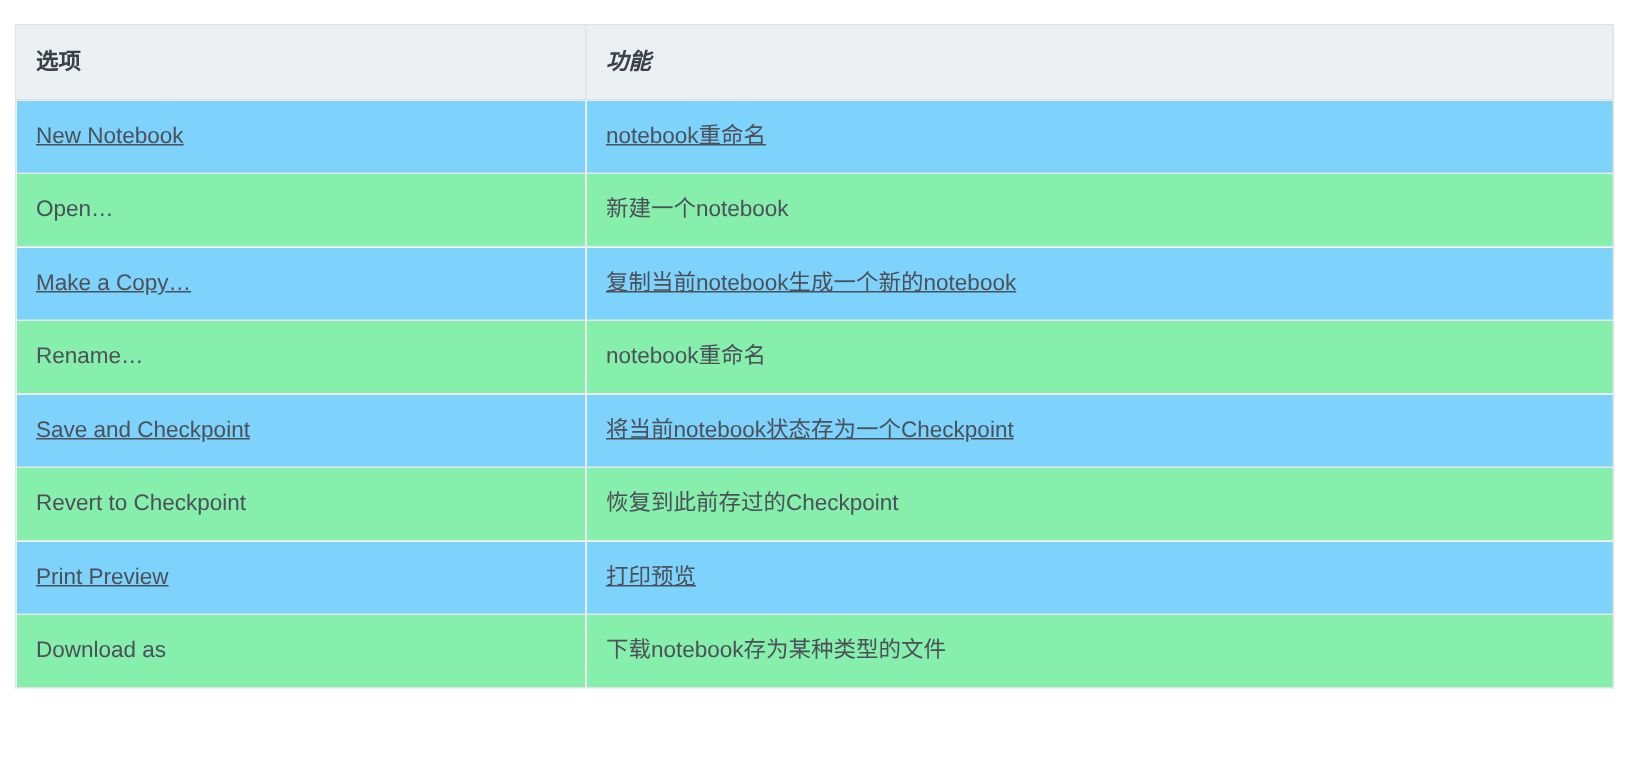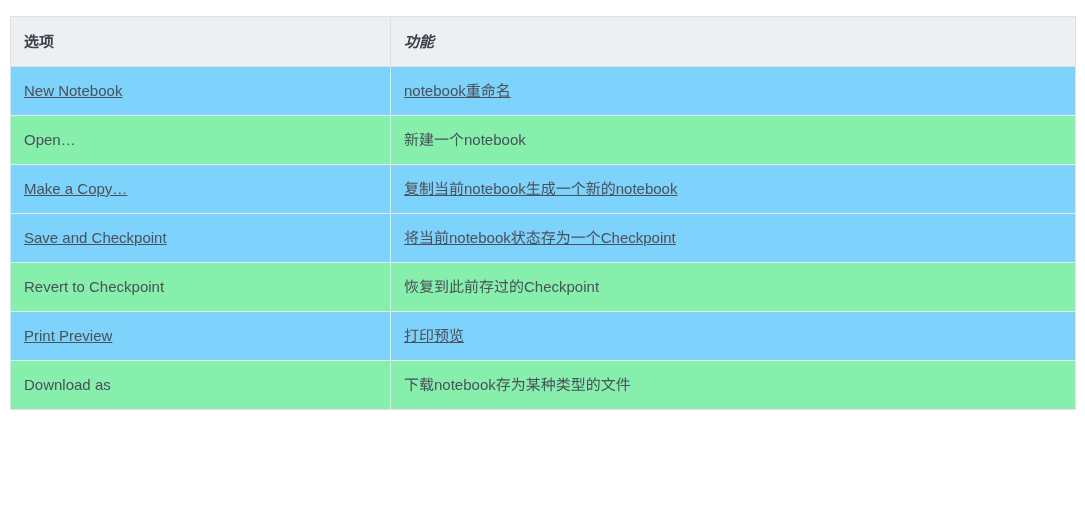--- a/index.html
+++ b/index.html
@@ -108,20 +108,24 @@
           <td>notebook重命名</td>
         </tr>
         <tr class="row-even">
           <td>Open…</td>
           <td>新建一个notebook</td>
         </tr>
         <tr class="row-odd">
           <td>Make a Copy…</td>
           <td>复制当前notebook生成一个新的notebook</td>
         </tr>
+        <tr class="row-even">
+          <td>Rename…</td>
+          <td>notebook重命名</td>
+        </tr>
         <tr class="row-odd">
           <td>Save and Checkpoint</td>
           <td>将当前notebook状态存为一个Checkpoint</td>
         </tr>
         <tr class="row-even">
           <td>Revert to Checkpoint</td>
           <td>恢复到此前存过的Checkpoint</td>
         </tr>
         <tr class="row-odd">
           <td>Print Preview</td>

